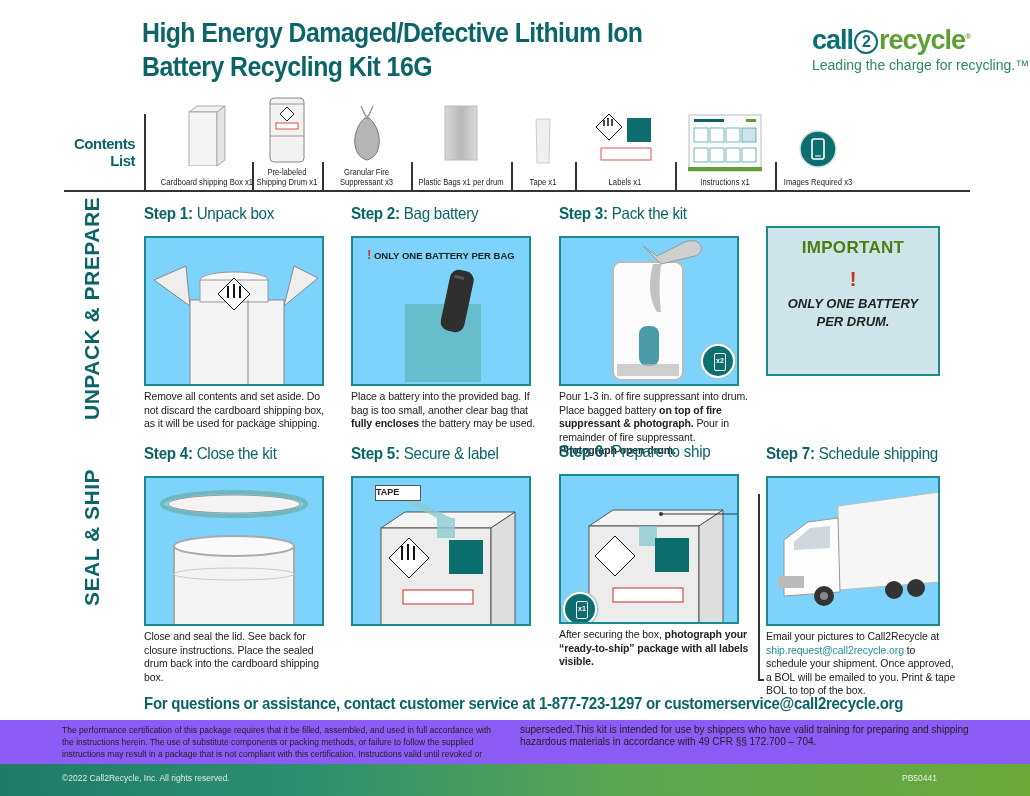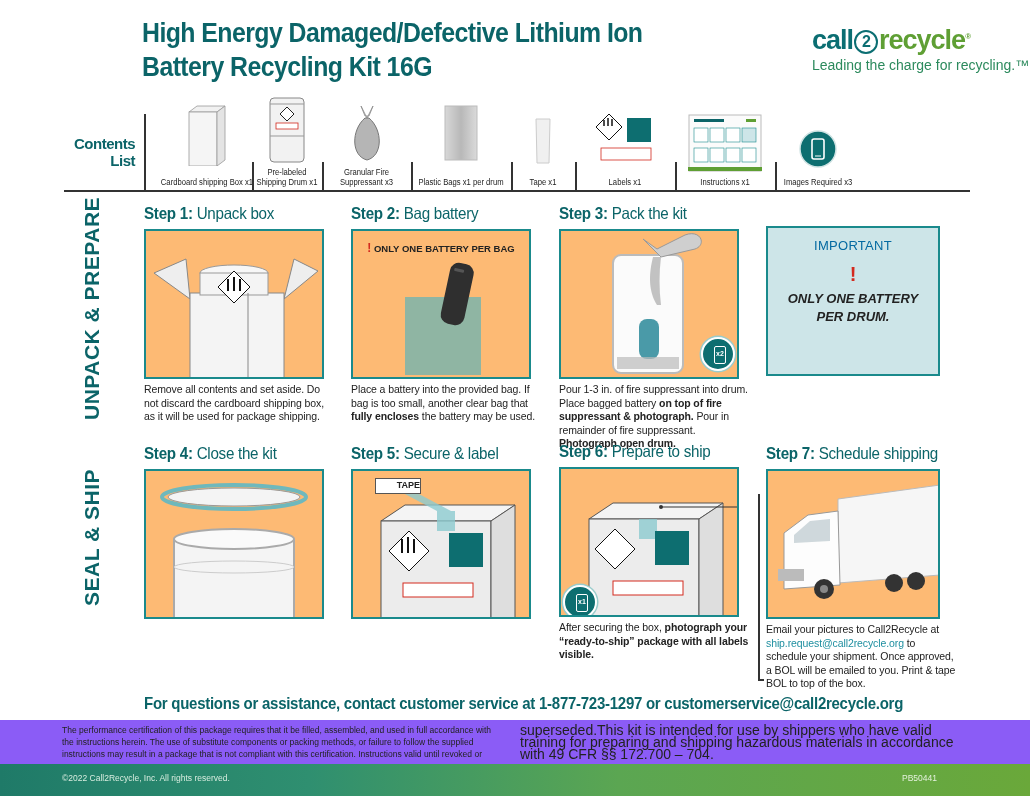--- a/index.html
+++ b/index.html
@@ -15,32 +15,32 @@
 .contents-label{position:absolute;left:72px;top:135px;width:63px;text-align:right;font-weight:bold;font-size:15px;line-height:17px;color:#0b6468;letter-spacing:-0.5px}
 .contents-line{position:absolute;left:64px;top:190px;width:906px;height:1.5px;background:#333}
 .item{position:absolute;top:100px;height:90px}
 .item .sep{position:absolute;left:0;bottom:0;width:1.5px;background:#333}
 .item .cap{position:absolute;bottom:3px;left:0;right:0;text-align:center;font-size:8.5px;line-height:10px;color:#222;transform:scaleX(0.9)}
 .item .pic{position:absolute;left:50%;transform:translateX(-50%)}
 .side{position:absolute;font-weight:bold;font-size:21px;color:#0b6468;letter-spacing:0.5px;transform:rotate(-90deg);transform-origin:left top;white-space:nowrap}
 .step{position:absolute;width:188px}
 .step h2{font-size:16.5px;line-height:20px;color:#0b6468;font-weight:normal;letter-spacing:-0.3px;white-space:nowrap;transform:scaleX(0.92);transform-origin:left}
 .step h2 b{font-weight:bold}
-.panel{position:relative;margin-top:6px;width:180px;height:150px;border:2.5px solid #1a8a8c;background:#fdba74;overflow:hidden}
+.panel{position:relative;margin-top:13px;width:180px;height:150px;border:2.5px solid #1a8a8c;background:#7dd3fc;overflow:hidden}
 .desc{margin-top:4px;font-size:10.5px;line-height:13.5px;color:#222;width:190px;letter-spacing:-0.1px}
 .desc b{font-weight:bold}
 .desc a{color:#1f8fa0;font-weight:normal;text-decoration:none}
 .important{position:absolute;left:766px;top:226px;width:174px;height:150px;background:#cde5e8;border:2.5px solid #1a8a8c;text-align:center}
-.important .h{margin-top:10px;font-weight:normal;font-size:13px;color:#0369a1;letter-spacing:0.3px}
+.important .h{margin-top:10px;font-weight:bold;font-size:17px;color:#4d7c0f;letter-spacing:0.3px}
 .important .ex{margin-top:10px;font-weight:bold;font-size:20px;color:#d32a1e}
 .important .t{margin-top:4px;font-style:italic;font-weight:bold;font-size:13px;line-height:18px;color:#222}
 .contact{position:absolute;left:144px;top:694px;font-weight:bold;font-size:16.5px;color:#0b6468;letter-spacing:-0.3px;white-space:nowrap;transform:scaleX(0.91);transform-origin:left}
 .legal{position:absolute;left:0;top:720px;width:1030px;height:44px;background:#8b5cf6}
 .legal .c1{position:absolute;left:62px;top:4px;width:442px;font-size:8.5px;line-height:12px;color:#222}
-.legal .c2{position:absolute;left:520px;top:4px;width:460px;font-size:14px;line-height:12px;color:#222}
+.legal .c2{position:absolute;left:520px;top:4px;width:460px;font-size:10px;line-height:12px;color:#222}
 .band{position:absolute;left:0;top:764px;width:1030px;height:32px;background:linear-gradient(90deg,#1f7a68 0%,#2f8f70 30%,#5ba652 60%,#6aa83a 100%)}
 .band .copy{position:absolute;left:62px;top:9px;font-size:8.5px;color:#d7ecdf}
 .band .code{position:absolute;left:902px;top:9px;font-size:8.5px;color:#e4f1dc}
 .badge{position:absolute;width:34px;height:34px;border-radius:50%;background:#0d6e70;border:2px solid #fff;box-shadow:0 0 0 1.5px #9cc}
 .badge .ph{position:absolute;left:11px;top:7px;width:12px;height:18px;border:1.5px solid #fff;border-radius:2px;color:#fff;font-size:7px;font-weight:bold;text-align:center;line-height:14px}
 .warn-red{color:#d32a1e}
 </style>
 </head>
 <body>
 
@@ -219,39 +219,40 @@
   <h2><b>Step 4:</b> <span>Close the kit</span></h2>
   <div class="panel">
     <svg width="180" height="150" viewBox="0 0 180 150">
       <ellipse cx="88" cy="26" rx="72" ry="12" fill="none" stroke="#6fb8bc" stroke-width="4"></ellipse>
       <ellipse cx="88" cy="26" rx="66" ry="9" fill="#f4f4f4" stroke="#999"></ellipse>
       <path d="M28 68 L28 150 L148 150 L148 68" fill="#f4f4f4" stroke="#aaa" stroke-width="2"></path>
       <ellipse cx="88" cy="68" rx="60" ry="10" fill="#fafafa" stroke="#aaa" stroke-width="2"></ellipse>
       <ellipse cx="88" cy="96" rx="60" ry="6" fill="none" stroke="#ccc"></ellipse>
     </svg>
   </div>
+  <div class="desc">Close and seal the lid. See back for closure instructions. Place the sealed drum back into the cardboard shipping box.</div>
 </div>
 
 <div class="step" style="left:351px;top:443px">
   <h2><b>Step 5:</b> <span>Secure &amp; label</span></h2>
   <div class="panel">
     <svg width="180" height="150" viewBox="0 0 180 150">
       <polygon points="28,50 52,34 162,34 138,50" fill="#f4f4f4" stroke="#555"></polygon>
       <rect x="28" y="50" width="110" height="100" fill="#ececec" stroke="#555"></rect>
       <polygon points="138,50 162,34 162,150 138,150" fill="#dedede" stroke="#555"></polygon>
       <polygon points="50,22 84,40 98,40 64,22" fill="#8ccbd0" opacity=".8"></polygon>
       <rect x="84" y="40" width="18" height="20" fill="#8ccbd0" opacity=".8"></rect>
       <polygon points="56,60 76,80 56,100 36,80" fill="#fff" stroke="#111"></polygon>
       <line x1="49" y1="68" x2="49" y2="82" stroke="#111" stroke-width="2"></line>
         <line x1="55" y1="66" x2="55" y2="82" stroke="#111" stroke-width="2"></line>
         <line x1="61" y1="68" x2="61" y2="82" stroke="#111" stroke-width="2"></line>
       <rect x="96" y="62" width="34" height="34" fill="#0d6e70"></rect>
       <rect x="50" y="112" width="70" height="14" fill="#fff" stroke="#d32a1e"></rect>
     </svg>
-    <div style="position:absolute;left:22px;top:7px;width:46px;height:16px;border:1.5px solid #555;background:#fff;font-size:9px;font-weight:bold;text-align:right;line-height:13px">TAPE</div>
+    <div style="position:absolute;left:22px;top:7px;width:46px;height:16px;border:1.5px solid #555;background:#fff;font-size:9px;font-weight:bold;text-align:left;line-height:13px">TAPE</div>
   </div>
 </div>
 
 <div class="step" style="left:559px;top:441px">
   <h2><b>Step 6:</b> <span>Prepare to ship</span></h2>
   <div class="panel">
     <svg width="180" height="150" viewBox="0 0 180 150">
       <polygon points="28,50 52,34 162,34 138,50" fill="#f4f4f4" stroke="#555"></polygon>
       <rect x="28" y="50" width="110" height="100" fill="#ececec" stroke="#555"></rect>
       <polygon points="138,50 162,34 162,150 138,150" fill="#dedede" stroke="#555"></polygon>

